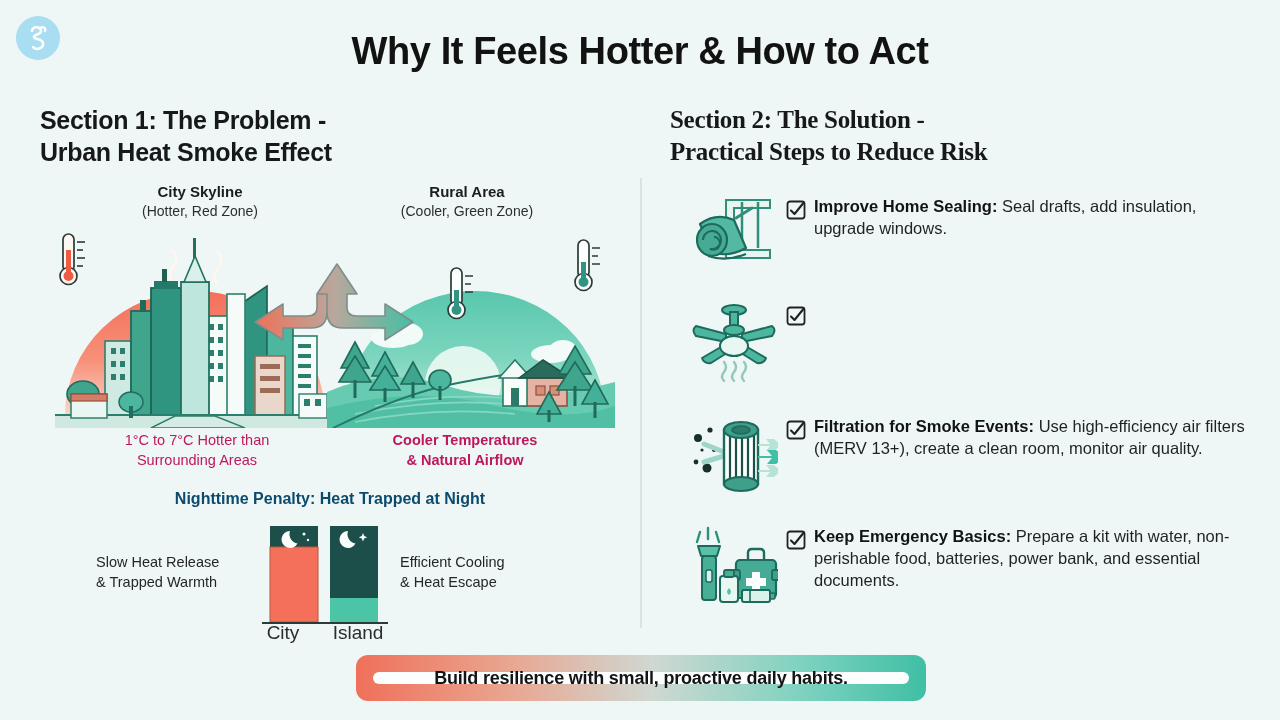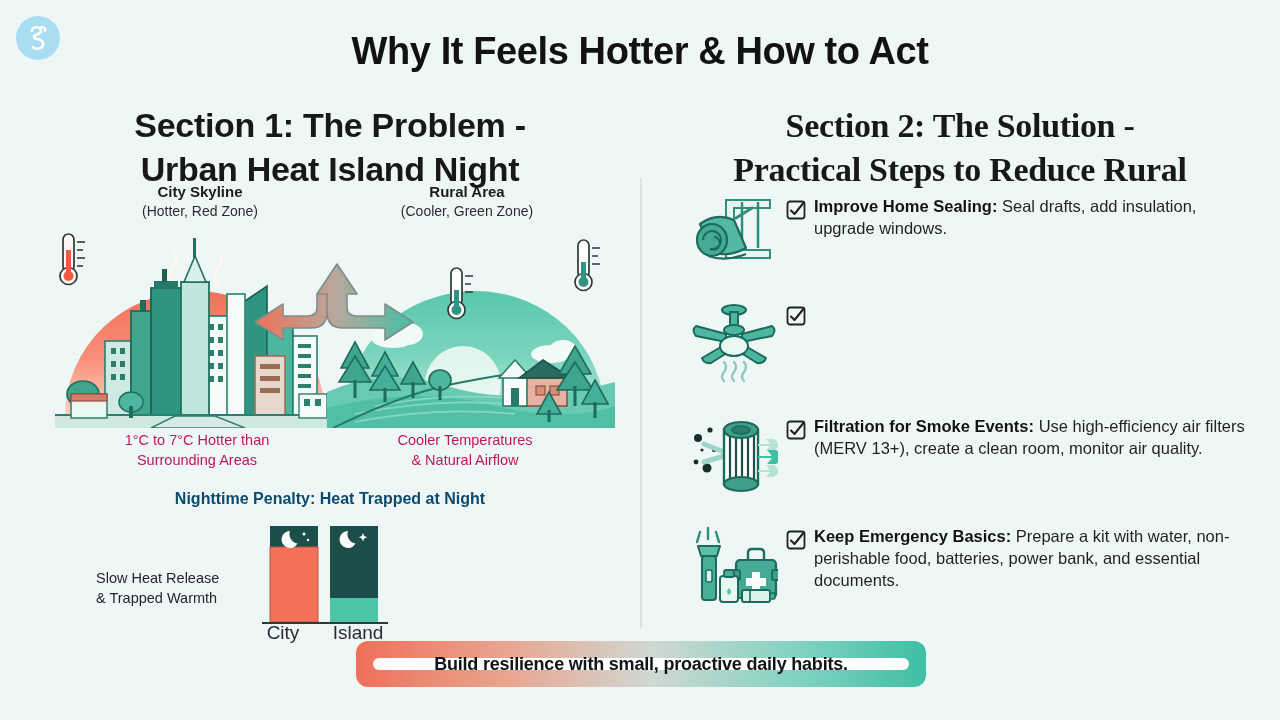--- a/index.html
+++ b/index.html
@@ -27,22 +27,22 @@
   
   .main-title {
     position: absolute; left: 0; top: 30px; width: 1280px;
     text-align: center;
     font-size: 38px; font-weight: bold; letter-spacing: -0.4px;
     color: #121212;
   }
 
   
   .sec-head {
-    position: absolute; text-align: center;
-    font-size: 34px; font-weight: bold; line-height: 1.28;
+    position: absolute; text-align: left;
+    font-size: 25px; font-weight: bold; line-height: 1.28;
     color: #17181a; letter-spacing: -0.3px;
   }
   #sec1-head { left: 40px; top: 104px; width: 580px; }
   #sec2-head { left: 670px; top: 104px; width: 580px; font-family: Liberation Serif, serif; }
 
   
   .divider {
     position: absolute; left: 640px; top: 178px;
     width: 2px; height: 450px; background: #d9e4e2;
   }
@@ -58,31 +58,31 @@
 
   
   .illo { position: absolute; left: 55px; top: 216px; width: 560px; height: 210px; }
   .illo svg { display: block; }
 
   .cap {
     position: absolute; text-align: center; line-height: 1.35;
     font-size: 14.5px; color: #be185d;
   }
   #cap-city { left: 72px; top: 431px; width: 250px; }
-  #cap-rural { left: 340px; top: 431px; width: 250px; }
+  #cap-rural { left: 340px; top: 431px; width: 250px; font-weight: bold; }
 
   
   .night-title {
     position: absolute; left: 60px; top: 490px; width: 540px;
     text-align: center; font-size: 16px; font-weight: bold; color: #0c4a6e;
   }
   .side-note {
     position: absolute; font-size: 14.5px; line-height: 1.38; color: #24262a;
   }
-  #note-left { left: 96px; top: 552px; width: 180px; text-align: left; margin-top: 16px; }
+  #note-left { left: 96px; top: 552px; width: 180px; text-align: left; }
   #note-right { left: 400px; top: 552px; width: 190px; text-align: left; }
 
   .chart { position: absolute; left: 260px; top: 522px; width: 130px; height: 110px; }
   .chart svg { display:block; }
   .bar-axis-labels {
     position: absolute; left: 250px; top: 622px; width: 150px;
     display: flex; justify-content: space-around;
     font-size: 19px; color: #2a2c2f;
   }
 
@@ -98,21 +98,21 @@
     flex: 1; font-size: 16.5px; line-height: 1.33; color: #1f2123;
   }
   .tip .txt b { font-weight: bold; color: #121314; }
   #tip-1 { top: 196px; }
   #tip-2 { top: 302px; }
   #tip-3 { top: 416px; }
   #tip-4 { top: 526px; }
 
   
   .banner-wrap {
-    position: absolute; left: 356px; top: 641px;
+    position: absolute; left: 356px; top: 655px;
     width: 570px; height: 46px;
     border-radius: 12px; padding: 17px;
     background: linear-gradient(90deg, #f0705a 0%, #e8a893 28%, #cfd8d2 52%, #7fd2c0 78%, #3fbfa4 100%);
     box-sizing: border-box;
   }
   .banner {
     width: 100%; height: 100%;
     background: #fbfefd; border-radius: 10px;
     display: flex; align-items: center; justify-content: center;
     font-size: 18px; font-weight: bold; color: #131415; letter-spacing: -0.2px;
@@ -127,25 +127,25 @@
     <svg width="26" height="28" viewBox="0 0 26 28" aria-hidden="true">
       <path d="M7 7 C7 2, 16 2, 16 7 C16 11, 9 10, 9 13 C9 16, 17 14, 18 19 C19 24, 11 27, 8 23" fill="none" stroke="#ffffff" stroke-width="2.6" stroke-linecap="round"></path>
       <path d="M15 4 C18 2, 21 4, 20 7" fill="none" stroke="#ffffff" stroke-width="2.4" stroke-linecap="round"></path>
     </svg>
   </div>
 
   <div class="main-title">Why It Feels Hotter &amp; How to Act</div>
 
   <div class="sec-head" id="sec1-head">
     <span>Section 1: The Problem -</span><br>
-    <span>Urban Heat Island Night</span>
+    <span>Urban Heat Smoke Effect</span>
   </div>
   <div class="sec-head" id="sec2-head">
     <span>Section 2: The Solution -</span><br>
-    <span>Practical Steps to Reduce Rural</span>
+    <span>Practical Steps to Reduce Risk</span>
   </div>
 
   <div class="divider"></div>
 
   <div class="sub-label" id="lbl-city">
     <span class="b">City Skyline</span>
     <span class="n">(Hotter, Red Zone)</span>
   </div>
   <div class="sub-label" id="lbl-rural">
     <span class="b">Rural Area</span>
@@ -367,20 +367,24 @@
     <span>Cooler Temperatures</span><br>
     <span>&amp; Natural Airflow</span>
   </div>
 
   <div class="night-title">Nighttime Penalty: Heat Trapped at Night</div>
 
   <div class="side-note" id="note-left">
     <span>Slow Heat Release</span><br>
     <span>&amp; Trapped Warmth</span>
   </div>
+  <div class="side-note" id="note-right">
+    <span>Efficient Cooling</span><br>
+    <span>&amp; Heat Escape</span>
+  </div>
 
   <div class="chart">
     <svg width="130" height="112" viewBox="0 0 130 112" aria-hidden="true">
 
       <g>
         <rect x="10" y="4" width="48" height="96" fill="#1c4f49"></rect>
         <rect x="10" y="25" width="48" height="75" fill="#f4705a" stroke="#b6553f" stroke-width="1"></rect>
         <g fill="#fbfefd">
           <path d="M30 9 a8.5 8.5 0 1 0 7.5 12.5 A9.5 9.5 0 0 1 30 9 Z"></path>
           <circle cx="44" cy="12" r="1.5"></circle>

